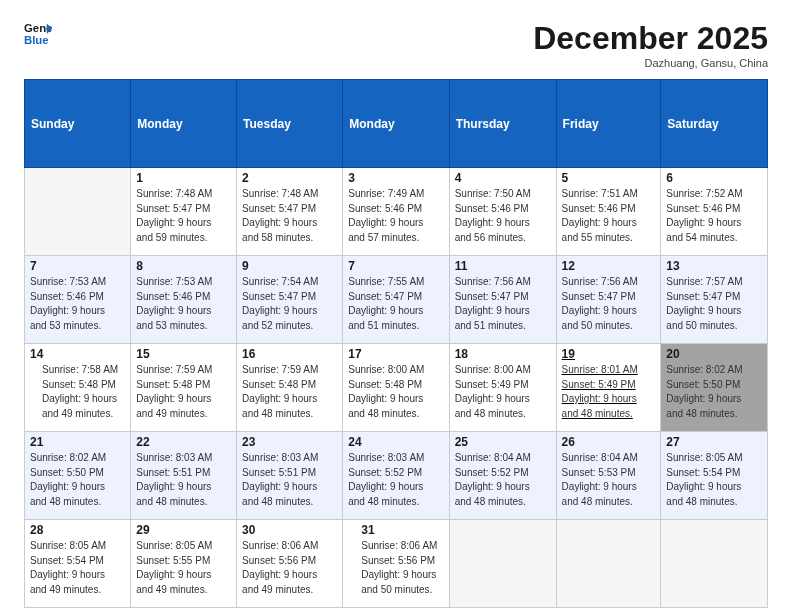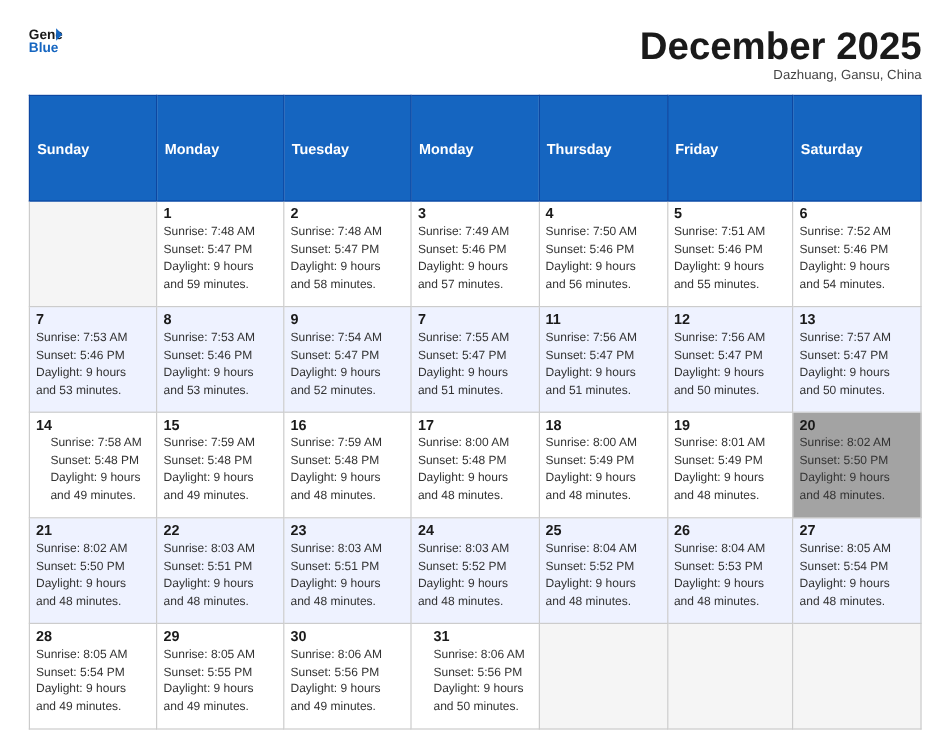--- a/index.html
+++ b/index.html
@@ -240,21 +240,21 @@
 Daylight: 9 hours
 and 48 minutes.</div>
           </td>
           <td style="background: rgb(255, 255, 255);">
             <div class="day-num">18</div>
             <div class="day-detail" style="white-space: pre-line;">Sunrise: 8:00 AM
 Sunset: 5:49 PM
 Daylight: 9 hours
 and 48 minutes.</div>
           </td>
-          <td style="background: rgb(255, 255, 255);">
+          <td style="background: rgb(255, 255, 255); text-decoration: underline;">
             <div class="day-num">19</div>
             <div class="day-detail" style="white-space: pre-line;">Sunrise: 8:01 AM
 Sunset: 5:49 PM
 Daylight: 9 hours
 and 48 minutes.</div>
           </td>
           <td style="background: #a3a3a3; margin-left: 12px;">
             <div class="day-num">20</div>
             <div class="day-detail" style="white-space: pre-line;">Sunrise: 8:02 AM
 Sunset: 5:50 PM

